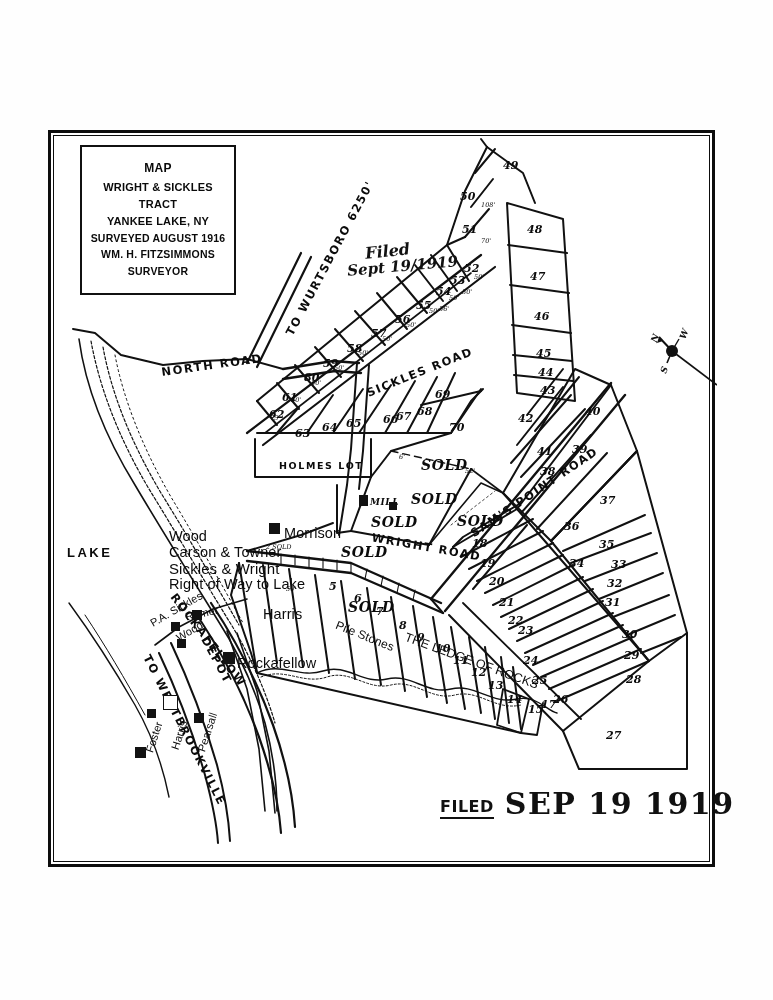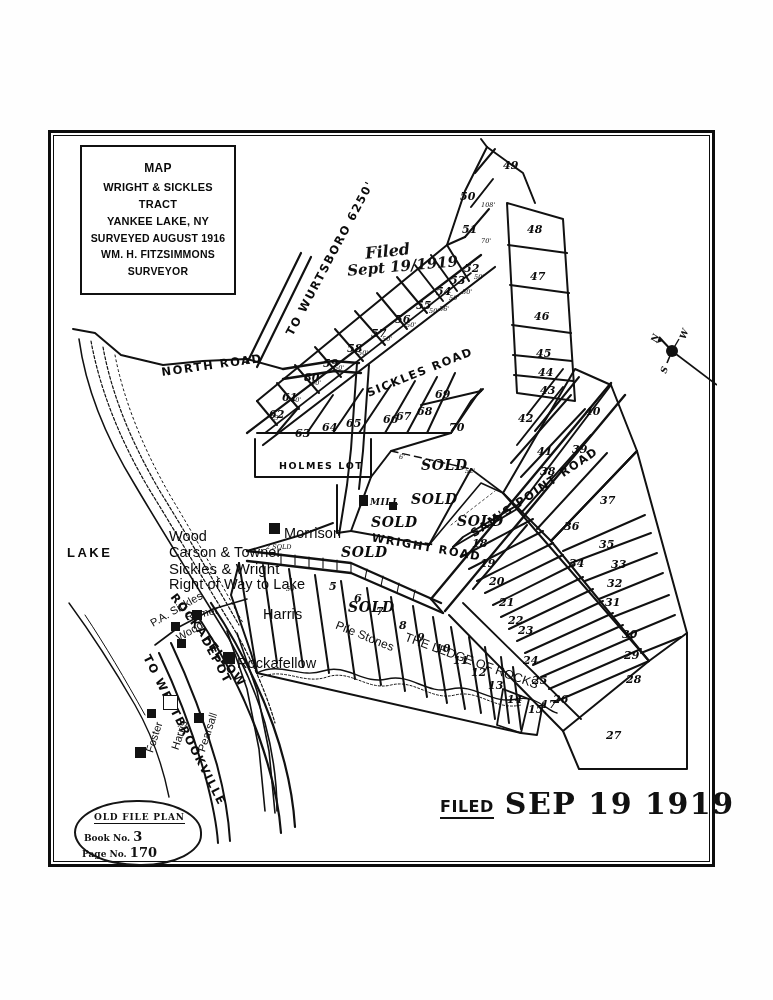--- a/index.html
+++ b/index.html
@@ -423,26 +423,14 @@
         <div class="bld" style="left: 338px; top: 369px; width: 8px; height: 8px;"></div>
       </div>
 
   </div>
 
   <div id="stamp">
     <span class="filedw">FILED</span>
     <span class="datew">SEP 19 1919</span>
   </div>
 
-  <div id="oldfile">
-    <div class="ring"></div>
-    <div class="tx r1">OLD FILE PLAN</div>
-    <div class="tx r2">
-      <span>Book No.</span>
-      <span class="big">3</span>
-    </div>
-    <div class="tx r3">
-      <span>Page No.</span>
-      <span class="big">170</span>
-    </div>
-  </div>
 
 </div>
 
 </body></html>

